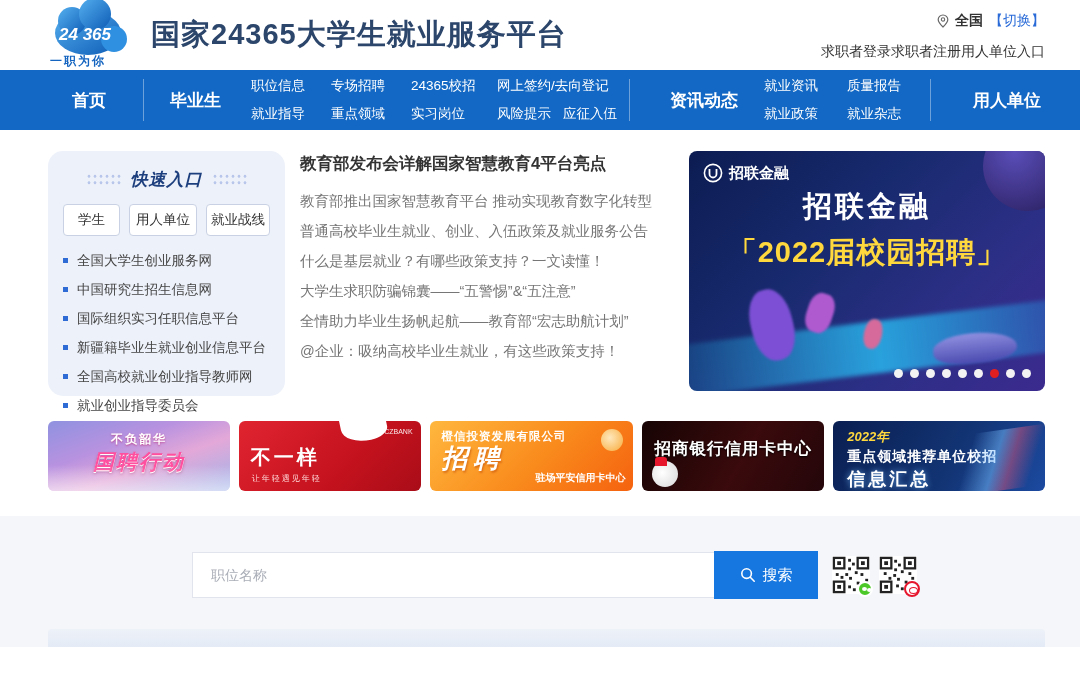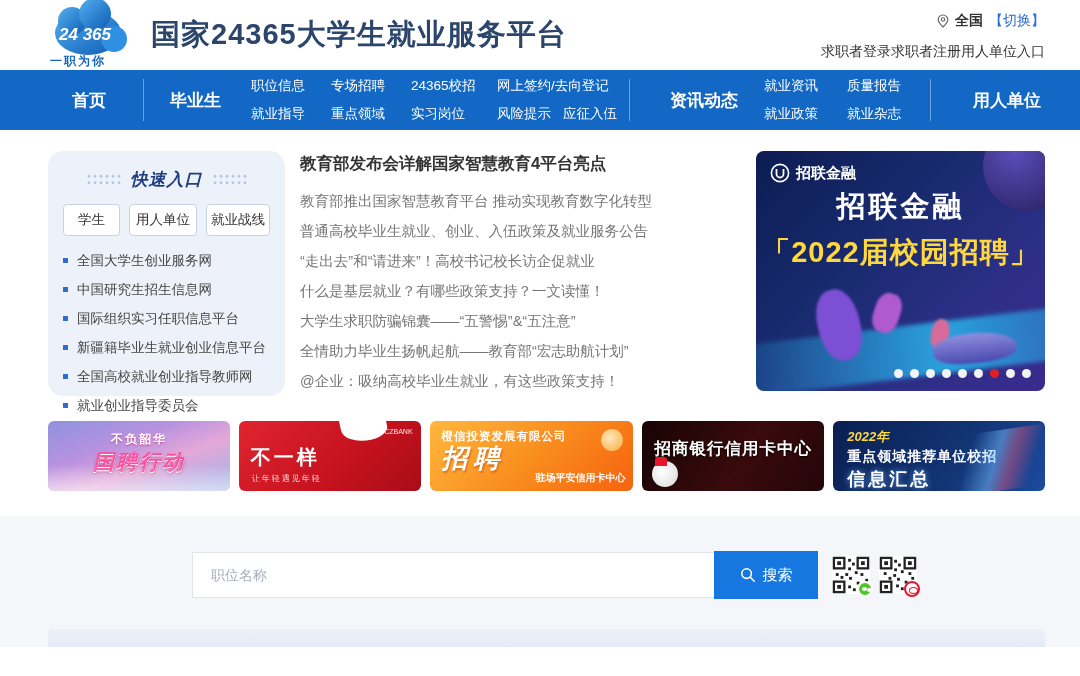--- a/index.html
+++ b/index.html
@@ -52,21 +52,21 @@
   .quick-item-pair { display:flex; height:29px; }
   .quick-item-pair .quick-item { height:29px; }
   .pair-gap { width:26px; }
 
   
   .news { margin-left:15px; width:372px; padding-top:1px; }
   .news-headline { font-size:16.5px; font-weight:bold; color:#333; line-height:22px; margin-bottom:12px; cursor:pointer; }
   .news-item { font-size:14.5px; color:#767676; line-height:30px; cursor:pointer; white-space:nowrap; }
 
   
-  .carousel { margin-left:auto; width:289px; height:240px; border-radius:8px; position:relative; overflow:hidden; flex:0 0 auto; cursor:pointer;
+  .carousel { margin-left:auto; width:356px; height:240px; border-radius:8px; position:relative; overflow:hidden; flex:0 0 auto; cursor:pointer;
     background:linear-gradient(135deg,#0c1c52 0%,#182a6e 38%,#2c2f86 70%,#3b2a8e 100%); }
   .planet { position:absolute; right:-28px; top:-30px; width:90px; height:90px; border-radius:50%;
     background:radial-gradient(circle at 35% 35%,#5a4db8,#241b56); }
   .beam { position:absolute; left:-40px; bottom:18px; width:460px; height:52px;
     background:linear-gradient(90deg,rgba(22,180,240,.05),rgba(40,200,250,.75),rgba(22,120,240,.15));
     transform:rotate(-7deg); filter:blur(2px); }
   .blob { position:absolute; border-radius:50%; filter:blur(1px); }
   .blob-pink { left:118px; bottom:58px; width:26px; height:40px; background:#b05ad0; transform:rotate(18deg); border-radius:40%; }
   .blob-purple { left:62px; bottom:30px; width:42px; height:72px; background:#7c4fd4; border-radius:45%; transform:rotate(-14deg); }
   .blob-cyan { left:175px; bottom:42px; width:18px; height:30px; background:#d56a9b; border-radius:45%; transform:rotate(12deg); }
@@ -250,21 +250,20 @@
               <span>学职平台</span>
             </div>
         </div>
       </div>
     </div>
 
     <div class="news">
       <div class="news-headline">教育部发布会详解国家智慧教育4平台亮点</div>
       <div class="news-item">教育部推出国家智慧教育平台 推动实现教育数字化转型</div>
       <div class="news-item">普通高校毕业生就业、创业、入伍政策及就业服务公告</div>
-      <div class="news-item">“走出去”和“请进来”！高校书记校长访企促就业</div>
       <div class="news-item">什么是基层就业？有哪些政策支持？一文读懂！</div>
       <div class="news-item">大学生求职防骗锦囊——“五警惕”&amp;“五注意”</div>
       <div class="news-item">全情助力毕业生扬帆起航——教育部“宏志助航计划”</div>
       <div class="news-item">@企业：吸纳高校毕业生就业，有这些政策支持！</div>
     </div>
 
     <div class="carousel">
       <div class="planet"></div>
       <div class="beam"></div>
       <div class="blob blob-purple"></div>

